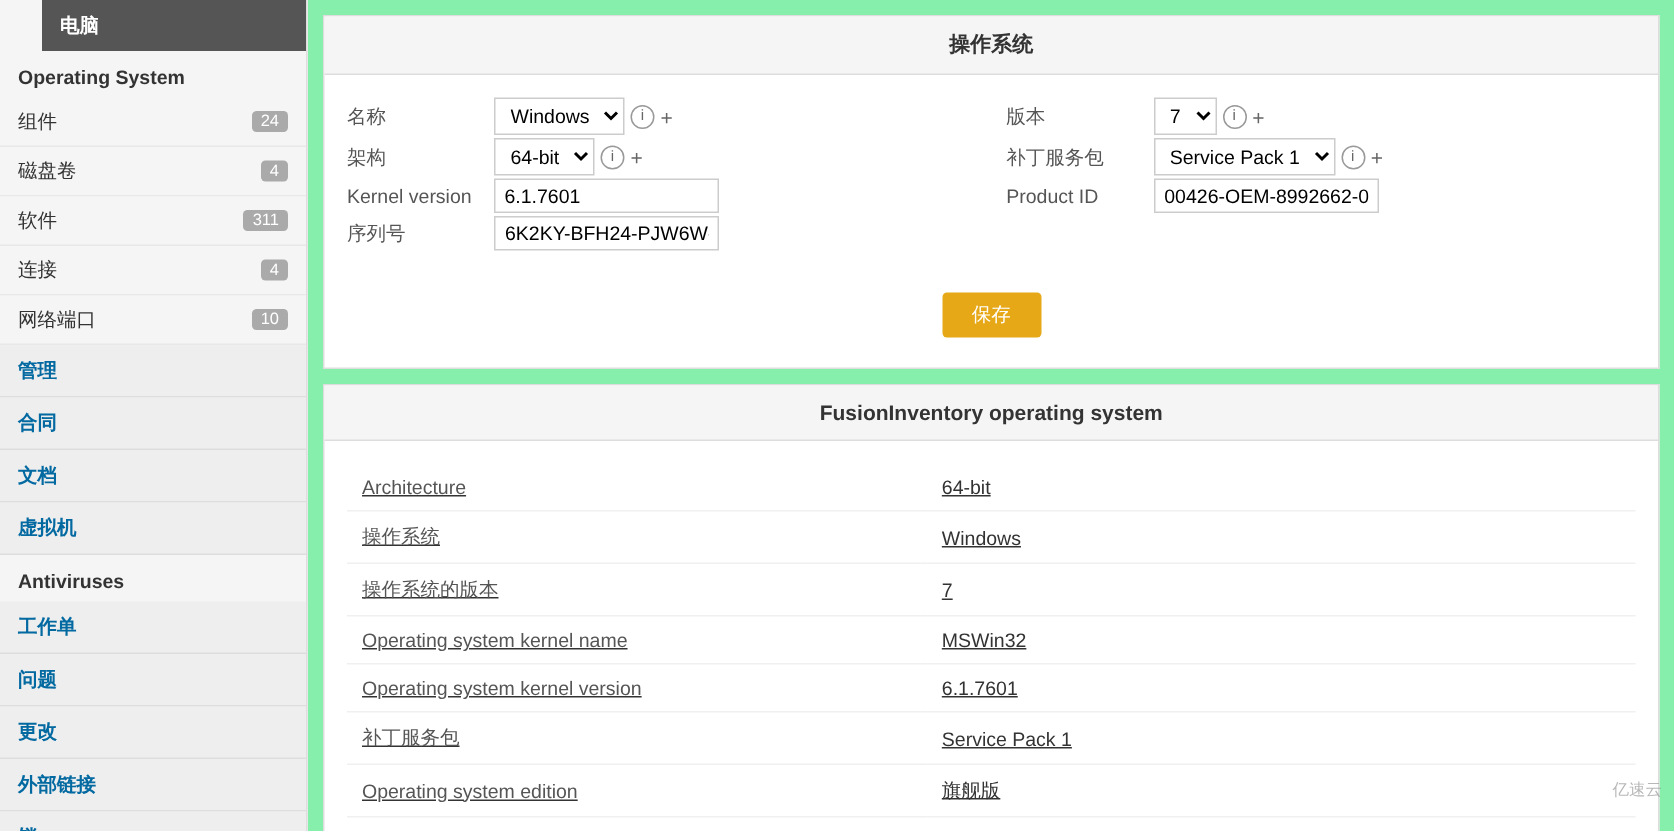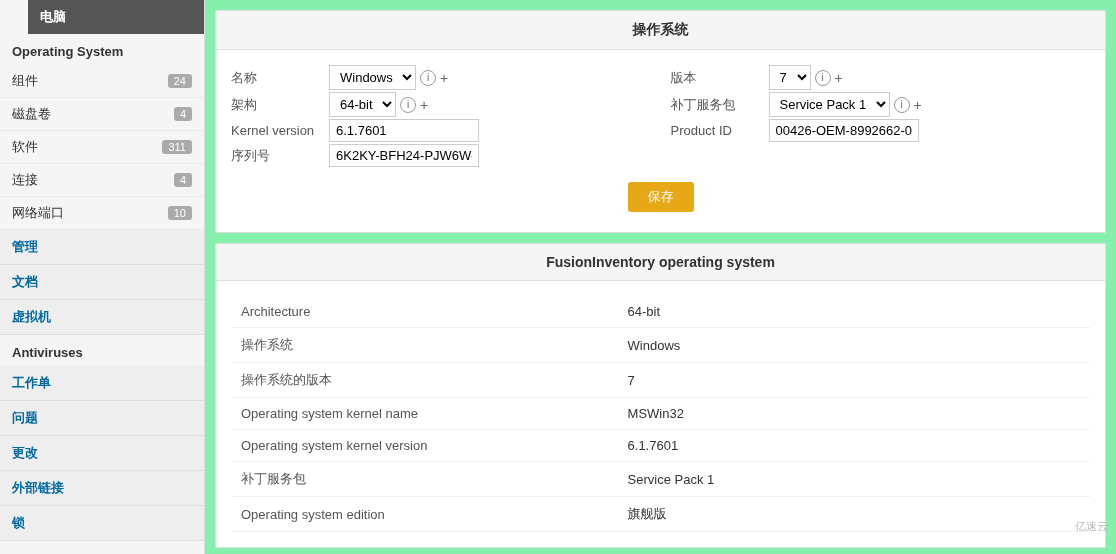--- a/index.html
+++ b/index.html
@@ -133,40 +133,41 @@
     }
     .plus-icon {
       color: #666;
       cursor: pointer;
       font-size: 14px;
     }
 
     
     .save-row {
       text-align: center;
-      margin-top: 15px;
+      margin-top: 28px;
       padding-bottom: 5px;
     }
     .save-btn {
       background: #e6a817;
       color: #fff;
       border: none;
       padding: 6px 20px;
       font-size: 13px;
       cursor: pointer;
       border-radius: 3px;
     }
 
     
     .fi-table {
       width: 100%;
       border-collapse: collapse;
     }
     .fi-table tr {
       border-bottom: 1px solid #f0f0f0;
+      text-decoration: underline;
     }
     .fi-table td {
       padding: 8px 10px;
       font-size: 13px;
       color: #333;
     }
     .fi-table td:first-child {
       width: 45%;
       color: #555;
     }
@@ -206,20 +207,21 @@
       </div>
       <div class="sidebar-item">
         <span class="sidebar-item-label">连接</span>
         <span class="sidebar-item-count">4</span>
       </div>
       <div class="sidebar-item">
         <span class="sidebar-item-label">网络端口</span>
         <span class="sidebar-item-count">10</span>
       </div>
       <div class="sidebar-section-header">管理</div>
+      <div class="sidebar-section-header">合同</div>
       <div class="sidebar-section-header">文档</div>
       <div class="sidebar-section-header">虚拟机</div>
       <div class="sidebar-section-label">Antiviruses</div>
       <div class="sidebar-section-header">工作单</div>
       <div class="sidebar-section-header">问题</div>
       <div class="sidebar-section-header">更改</div>
       <div class="sidebar-section-header">外部链接</div>
       <div class="sidebar-section-header">锁</div>
     </div>
 </div>

